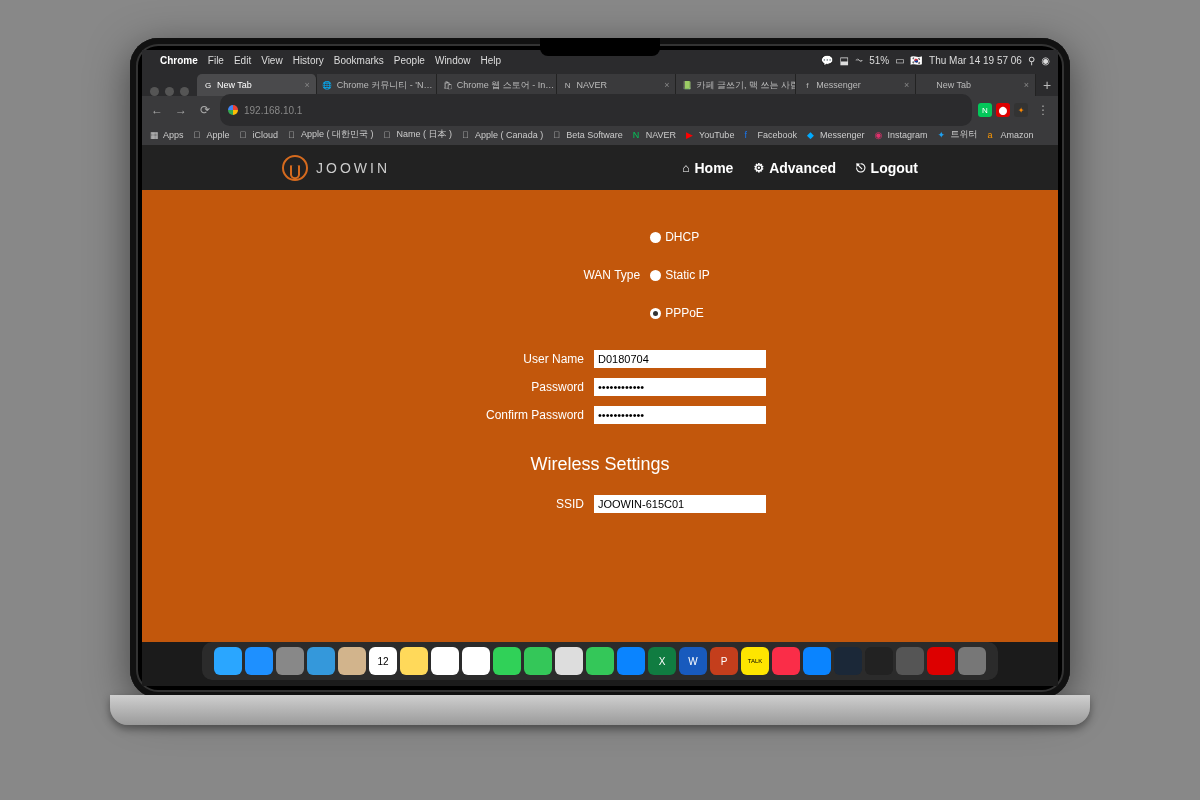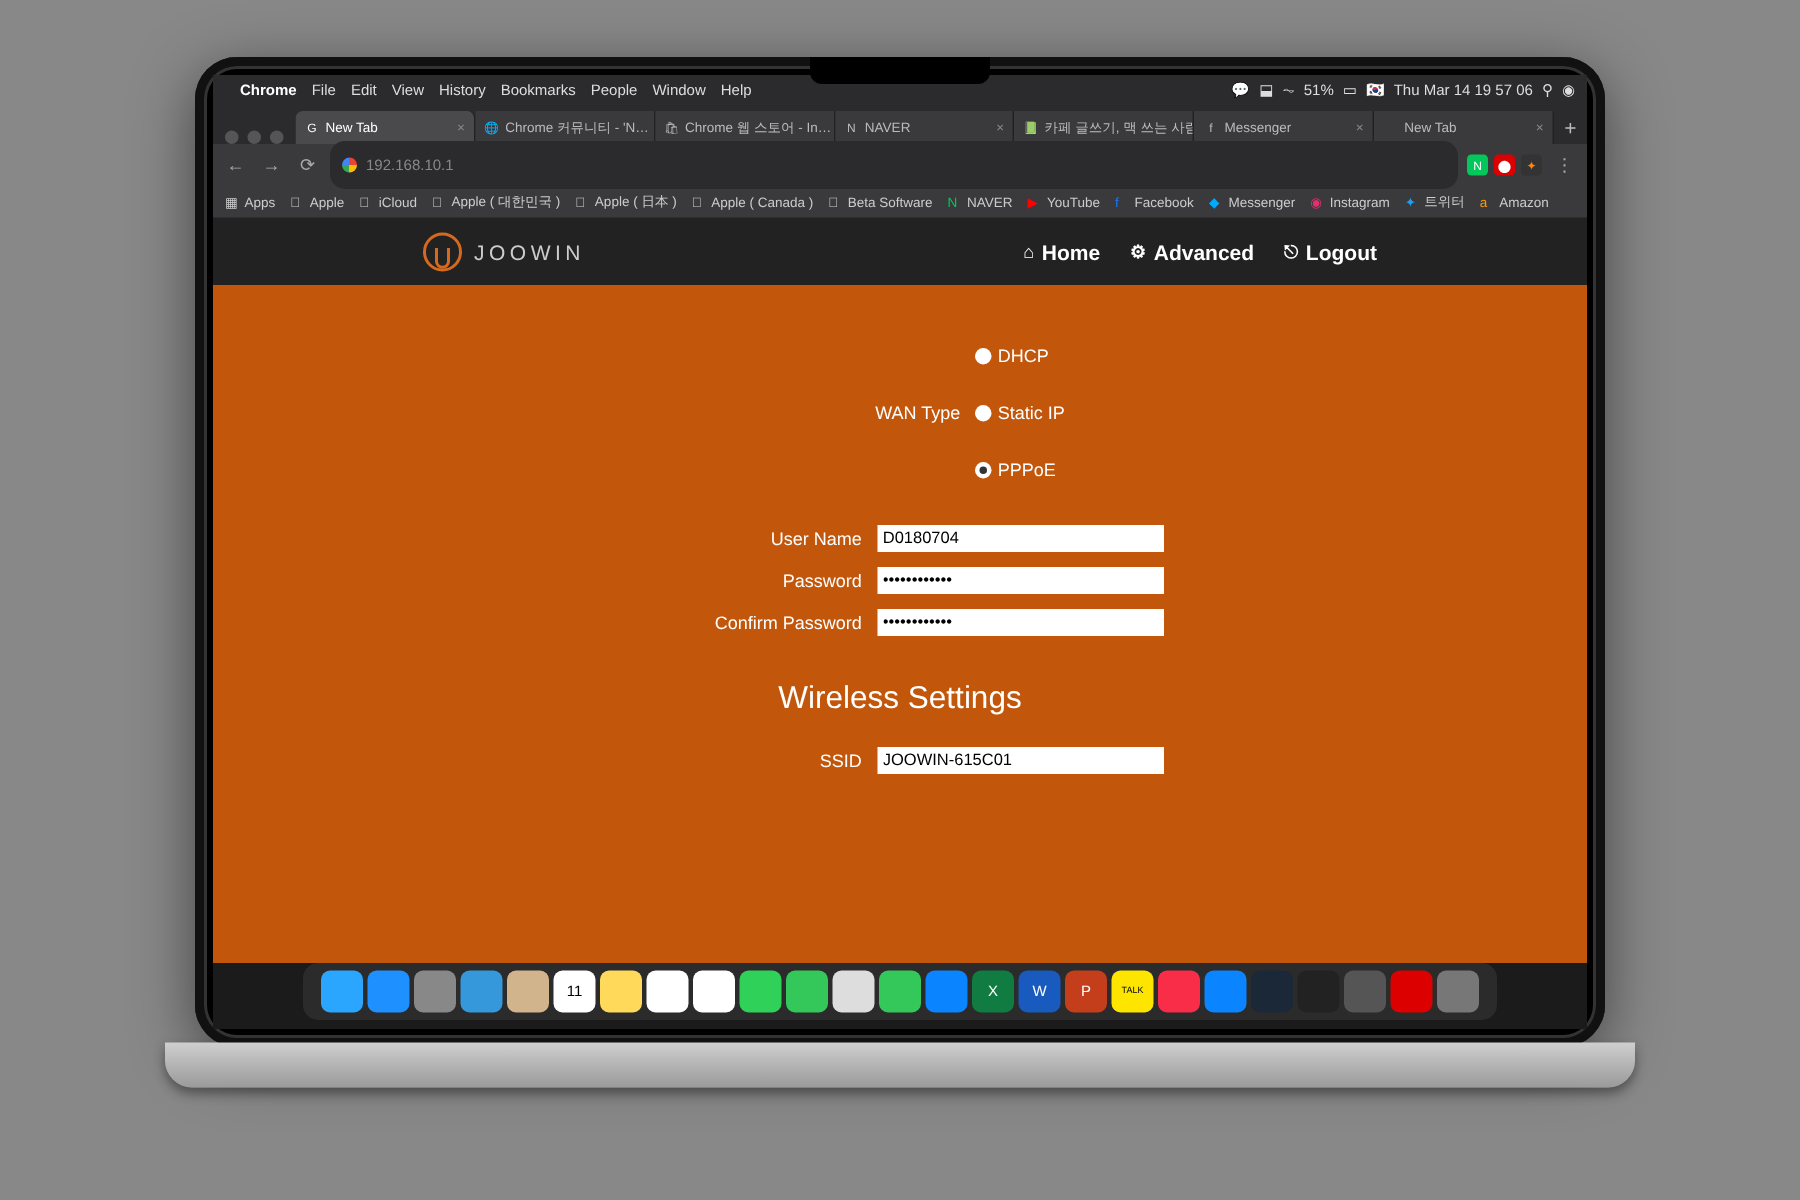--- a/index.html
+++ b/index.html
@@ -162,23 +162,23 @@
   .navlink{color:#fff;font-size:14px;font-weight:600;display:flex;gap:5px;align-items:center;}
   .navlink .ico{font-size:12px;}
 
   .form-area{padding:40px 0 0 0;}
   .row{display:flex;align-items:center;justify-content:center;margin-bottom:10px;gap:10px;font-size:12px;}
   .row label{width:150px;text-align:right;}
   .row .radio-group{display:flex;gap:24px;flex-direction:column;}
   .radio-item{display:flex;align-items:center;gap:4px;}
   .radio{width:11px;height:11px;border-radius:50%;background:#fff;display:flex;align-items:center;justify-content:center;}
   .radio.sel::after{content:"";width:5px;height:5px;border-radius:50%;background:#333;}
-  input.txt{width:191px;height:18px;font-size:11px;padding:0 4px;border:none;background:#fff;color:#000;}
+  input.txt{width:172px;height:18px;font-size:11px;padding:0 4px;border:none;background:#fff;color:#000;}
   .suffix{font-size:11px;}
-  .section-title{text-align:center;font-size:21px;margin:30px 0 20px 0;font-weight:400;}
+  .section-title{text-align:center;font-size:18px;margin:30px 0 20px 0;font-weight:400;}
   .wan-row{margin-bottom:30px;}
 
   
   .dock {
     position:absolute;
     left:60px;right:60px;bottom:6px;height:38px;
     background:rgba(60,60,60,0.5);
     border-radius:10px;
     display:flex;align-items:center;justify-content:center;gap:3px;
     padding:0 8px;
@@ -290,21 +290,21 @@
         <span class="bk">
           <span class="bi" style="color:#ccc"></span>
           <span>iCloud</span>
         </span>
         <span class="bk">
           <span class="bi" style="color:#ccc"></span>
           <span>Apple ( 대한민국 )</span>
         </span>
         <span class="bk">
           <span class="bi" style="color:#ccc"></span>
-          <span>Apple ( 日本 )</span>
+          <span>Name ( 日本 )</span>
         </span>
         <span class="bk">
           <span class="bi" style="color:#ccc"></span>
           <span>Apple ( Canada )</span>
         </span>
         <span class="bk">
           <span class="bi" style="color:#ccc"></span>
           <span>Beta Software</span>
         </span>
         <span class="bk">
@@ -397,21 +397,21 @@
         </div>
       </div>
     </div>
 
     <div class="dock" id="dock">
         <div class="app" style="background: rgb(42, 166, 255); color: rgb(255, 255, 255); font-size: 10px;"></div>
         <div class="app" style="background: rgb(30, 144, 255); color: rgb(255, 255, 255); font-size: 10px;"></div>
         <div class="app" style="background: rgb(136, 136, 136); color: rgb(255, 255, 255); font-size: 10px;"></div>
         <div class="app" style="background: rgb(52, 152, 219); color: rgb(255, 255, 255); font-size: 10px;"></div>
         <div class="app" style="background: rgb(210, 180, 140); color: rgb(255, 255, 255); font-size: 10px;"></div>
-        <div class="app" style="background: rgb(255, 255, 255); color: rgb(0, 0, 0); font-size: 10px;">11</div>
+        <div class="app" style="background: rgb(255, 255, 255); color: rgb(0, 0, 0); font-size: 10px;">12</div>
         <div class="app" style="background: rgb(255, 217, 90); color: rgb(0, 0, 0); font-size: 10px;"></div>
         <div class="app" style="background: rgb(255, 255, 255); color: rgb(0, 0, 0); font-size: 10px;"></div>
         <div class="app" style="background: rgb(255, 255, 255); color: rgb(0, 0, 0); font-size: 10px;"></div>
         <div class="app" style="background: rgb(48, 209, 88); color: rgb(255, 255, 255); font-size: 10px;"></div>
         <div class="app" style="background: rgb(52, 199, 89); color: rgb(255, 255, 255); font-size: 10px;"></div>
         <div class="app" style="background: rgb(221, 221, 221); color: rgb(255, 255, 255); font-size: 10px;"></div>
         <div class="app" style="background: rgb(52, 199, 89); color: rgb(255, 255, 255); font-size: 10px;"></div>
         <div class="app" style="background: rgb(10, 132, 255); color: rgb(255, 255, 255); font-size: 10px;"></div>
         <div class="app" style="background: rgb(16, 124, 65); color: rgb(255, 255, 255); font-size: 10px;">X</div>
         <div class="app" style="background: rgb(24, 90, 189); color: rgb(255, 255, 255); font-size: 10px;">W</div>

